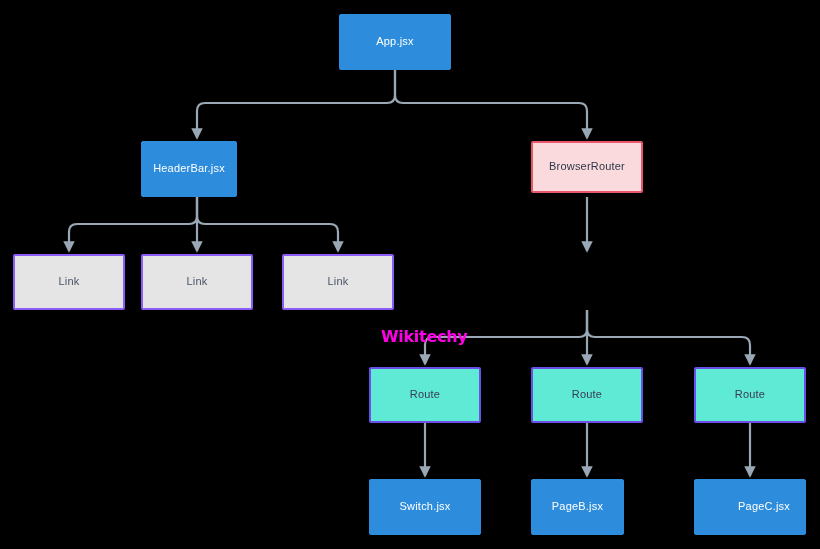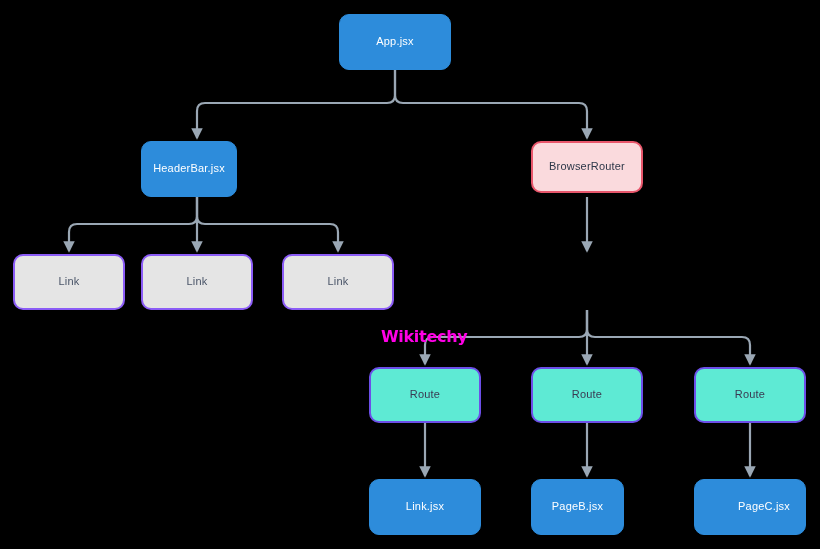--- a/index.html
+++ b/index.html
@@ -27,21 +27,21 @@
   .node {
     position: absolute;
     box-sizing: border-box;
     display: flex;
     align-items: center;
     justify-content: center;
     text-align: center;
     font-size: 11px;
     letter-spacing: 0.2px;
     line-height: 1.2;
-    border-radius: 10px;
+    border-radius: 2px;
     z-index: 3;
   }
   .node-blue {
     background: #2D8CDB;
     border: 1px solid #2D8CDB;
     color: #FFFFFF;
   }
   .node-pink {
     background: #FADADD;
     border: 2px solid #E8566B;
@@ -132,21 +132,21 @@
 
   <div class="node node-lavender" style="left: 531px; top: 367px; width: 112px; height: 56px;">
     <span>Route</span>
   </div>
 
   <div class="node node-lavender" style="left: 694px; top: 367px; width: 112px; height: 56px;">
     <span>Route</span>
   </div>
 
   <div class="node node-blue" style="left: 369px; top: 479px; width: 112px; height: 56px;">
-    <span>Link.jsx</span>
+    <span>Switch.jsx</span>
   </div>
 
   <div class="node node-blue" style="left: 531px; top: 479px; width: 93px; height: 56px;">
     <span>PageB.jsx</span>
   </div>
 
   <div class="node node-blue" style="left: 694px; top: 479px; width: 112px; height: 56px; padding-left: 28px;">
     <span>PageC.jsx</span>
   </div>
 

